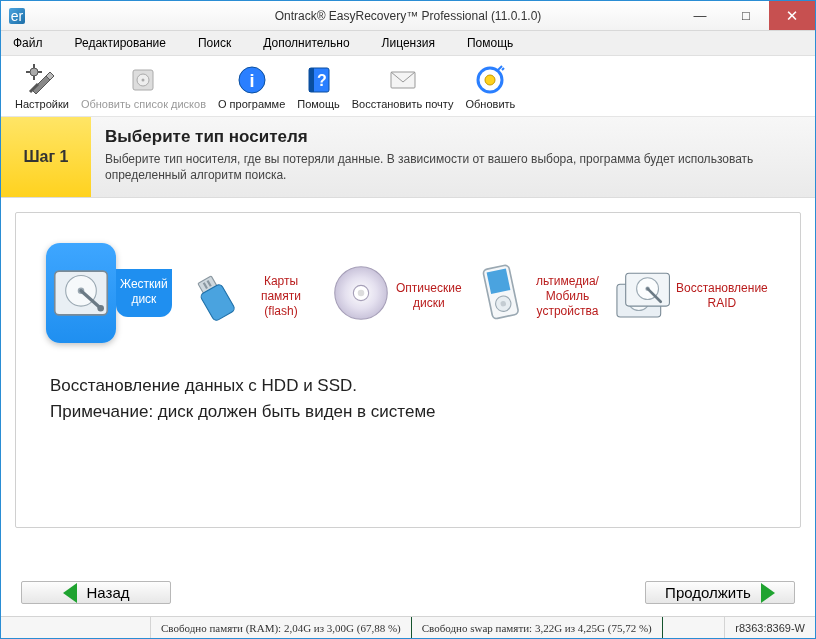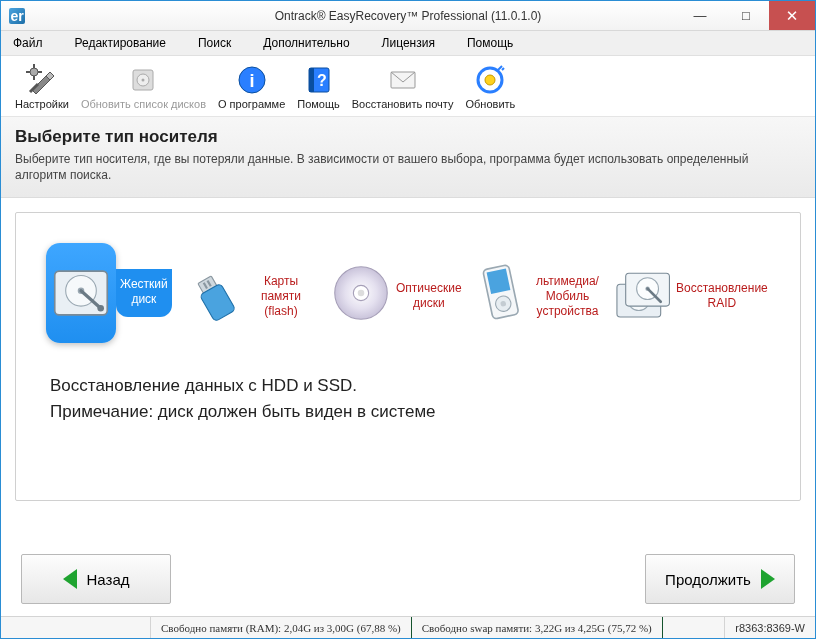--- a/index.html
+++ b/index.html
@@ -1,20 +1,20 @@
 <!DOCTYPE html>
 <html><head>
 <meta charset="utf-8">
 <style>
 * { box-sizing: border-box; margin: 0; padding: 0; font-family: "Segoe UI", Tahoma, sans-serif; }
 body { background: #fff; width: 816px; height: 639px; overflow: hidden; border: 1px solid #2a8dd4; display: flex; flex-direction: column; }
 
 
 .titlebar { background: linear-gradient(to bottom, #fff, #f3f3f3); height: 30px; display: flex; align-items: center; position: relative; border-bottom: 1px solid #d8d8d8; }
-.titlebar-icon { width: 16px; height: 16px; margin-left: 8px; background: linear-gradient(135deg,#4aa3df,#1e6fa8); border-radius: 2px; display:flex;align-items:center;justify-content:center;color:#fff;font-size:14px;font-weight:bold; }
+.titlebar-icon { width: 16px; height: 16px; margin-left: 8px; background: linear-gradient(135deg,#4aa3df,#1e6fa8); border-radius: 2px; display:flex;align-items:center;justify-content:center;color:#fff;font-size:14px;font-weight:normal; }
 .titlebar-title { position:absolute; left:0; right:0; text-align:center; font-size:12px; color:#333; pointer-events:none; }
 .titlebar-btns { display:flex; margin-left:auto; height:100%; }
 .titlebar-btn { width:46px; display:flex; align-items:center; justify-content:center; font-size:13px; color:#333; cursor:pointer; }
 .titlebar-btn.close { background:#c75050; color:#fff; width:46px; font-size:15px; }
 
 
 .menubar { background:#f0f0f0; border-bottom:1px solid #e0e0e0; padding:2px 4px; display:flex; gap:16px; font-size:12px; }
 .menubar span { padding:3px 8px; cursor:pointer; }
 
 
@@ -36,21 +36,21 @@
 .media-row { display:flex; gap:20px; margin-bottom:24px; }
 .media-item { width:120px; display:flex; flex-direction:row; align-items:center; cursor:pointer; }
 .media-icon { width:108px; height:100px; border-radius:14px; display:flex; align-items:center; justify-content:center; margin-bottom:6px; }
 .media-item.selected .media-icon { background:linear-gradient(to bottom,#3ea6ff,#1f8ff0); box-shadow:0 2px 6px rgba(0,0,0,.25); }
 .media-label { font-size:12px; text-align:center; color:#b91c1c; line-height:1.25; min-height:30px; }
 .media-item.selected .media-label { color:#fff; background:#1f8ff0; border-radius:0 0 12px 12px; margin-top:-6px; padding:8px 4px 10px; width:108px; }
 .descr { font-size:17px; color:#222; line-height:1.5; margin-left:4px; }
 
 
 .navbtns { display:flex; justify-content:space-between; padding:14px 6px 12px; }
-.navbtn { width:150px; height:50px; background:linear-gradient(to bottom,#fdfdfd,#e7e7e7); border:1px solid #b8b8b8; border-radius:2px; display:flex; align-items:center; justify-content:center; gap:10px; font-size:15px; cursor:pointer;margin-top:39px; }
+.navbtn { width:150px; height:23px; background:linear-gradient(to bottom,#fdfdfd,#e7e7e7); border:1px solid #b8b8b8; border-radius:2px; display:flex; align-items:center; justify-content:center; gap:10px; font-size:15px; cursor:pointer;margin-top:39px; }
 .tri { width:0; height:0; }
 .tri.left { border-top:10px solid transparent; border-bottom:10px solid transparent; border-right:14px solid #1fa330; }
 .tri.right { border-top:10px solid transparent; border-bottom:10px solid transparent; border-left:14px solid #1fa330; }
 
 
 .status { border-top:1px solid #d4d4d4; background:#f6f6f6; height:22px; display:flex; align-items:center; font-size:11px; color:#333; }
 .status span.cell { border-right:1px solid #14532d; padding:0 10px; height:100%; display:flex; align-items:center;font-family:Liberation Serif, serif; }
 .status span.spacer { flex:0 0 150px; border-right:1px solid #d4d4d4; height:100%; }
 .status span.build { margin-left:auto; padding:0 10px; border-left:1px solid #d4d4d4; height:100%; display:flex; align-items:center; }
 
@@ -135,20 +135,21 @@
           <circle cx="16" cy="16" r="12" fill="none" stroke="#2a7fff" stroke-width="3"></circle>
           <circle cx="16" cy="16" r="5" fill="#ffd21f" stroke="#c79a00"></circle>
           <path d="M24 6 L28 2 M28 6 L30 4" stroke="#2a7fff" stroke-width="2"></path>
         </svg>
     </div>
     <span>Обновить</span>
   </div>
 </div>
 
 <div class="stephdr">
+  <div class="stepbadge">Шаг 1</div>
   <div class="steptext">
     <h2>Выберите тип носителя</h2>
     <p>Выберите тип носителя, где вы потеряли данные. В зависимости от вашего выбора, программа будет использовать определенный алгоритм поиска.</p>
   </div>
 </div>
 
 <div class="content-wrap">
   <div class="content">
     <div class="media-row">
       <div class="media-item selected">

